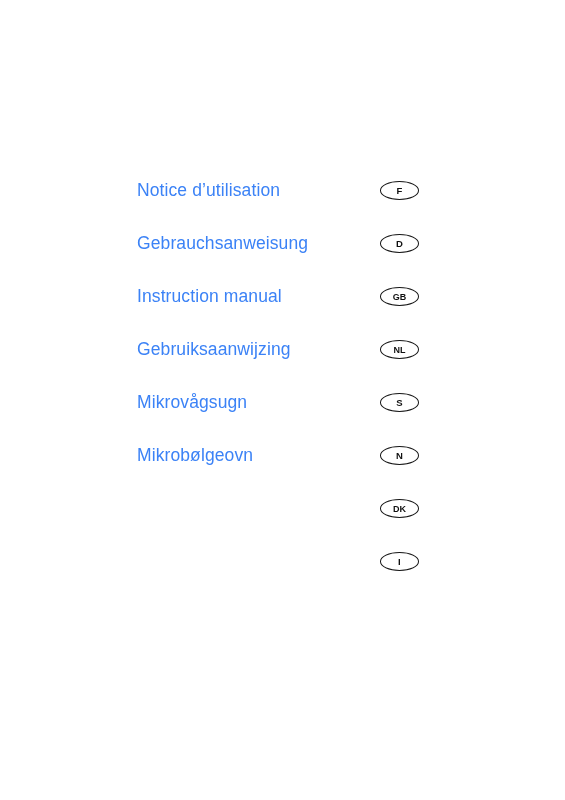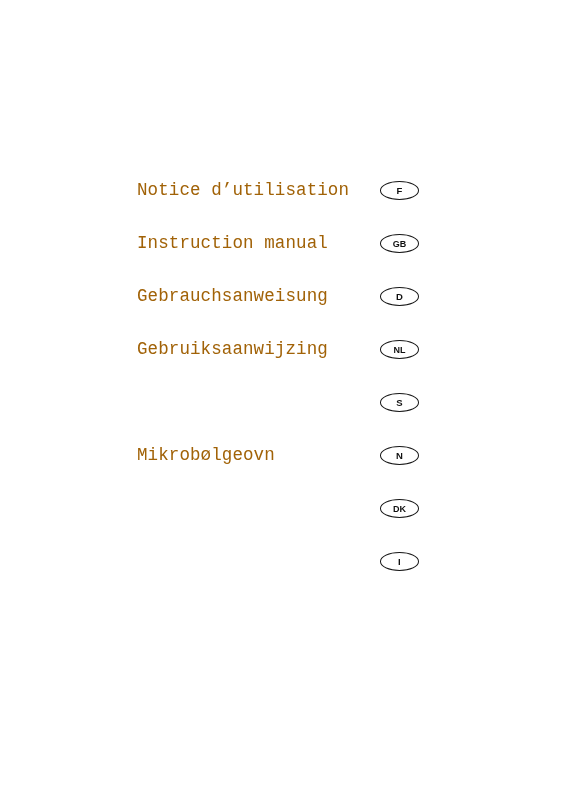--- a/index.html
+++ b/index.html
@@ -33,24 +33,24 @@
 
   .lang-row {
     position: relative;
     height: 53px;
     display: flex;
     align-items: flex-start;
     justify-content: space-between;
   }
 
   .lang-title {
-    font-family: Liberation Mono, monospace;
+    font-family: Liberation Sans, sans-serif;
     font-size: 17.5px;
     line-height: 22px;
-    color: #a16207;
+    color: #3b82f6;
     letter-spacing: 0.1px;
     white-space: nowrap;
     font-weight: 400;
     padding-top: 3px;
   }
 
   .badge {
     position: absolute;
     left: 243px;
     top: 5px;
@@ -91,41 +91,42 @@
   <div id="language-list">
 
     <div class="lang-row">
       <span class="lang-title">Notice d’utilisation</span>
       <span class="badge">
         <span class="badge-label single">F</span>
       </span>
     </div>
 
     <div class="lang-row">
-      <span class="lang-title">Instruction manual</span>
+      <span class="lang-title">Gebrauchsanweisung</span>
       <span class="badge">
-        <span class="badge-label wide">GB</span>
+        <span class="badge-label single">D</span>
       </span>
     </div>
 
     <div class="lang-row">
-      <span class="lang-title">Gebrauchsanweisung</span>
+      <span class="lang-title">Instruction manual</span>
       <span class="badge">
-        <span class="badge-label single">D</span>
+        <span class="badge-label wide">GB</span>
       </span>
     </div>
 
     <div class="lang-row">
       <span class="lang-title">Gebruiksaanwijzing</span>
       <span class="badge">
         <span class="badge-label wide">NL</span>
       </span>
     </div>
 
     <div class="lang-row">
+      <span class="lang-title">Mikrovågsugn</span>
       <span class="badge">
         <span class="badge-label single">S</span>
       </span>
     </div>
 
     <div class="lang-row">
       <span class="lang-title">Mikrobølgeovn</span>
       <span class="badge">
         <span class="badge-label single">N</span>
       </span>

